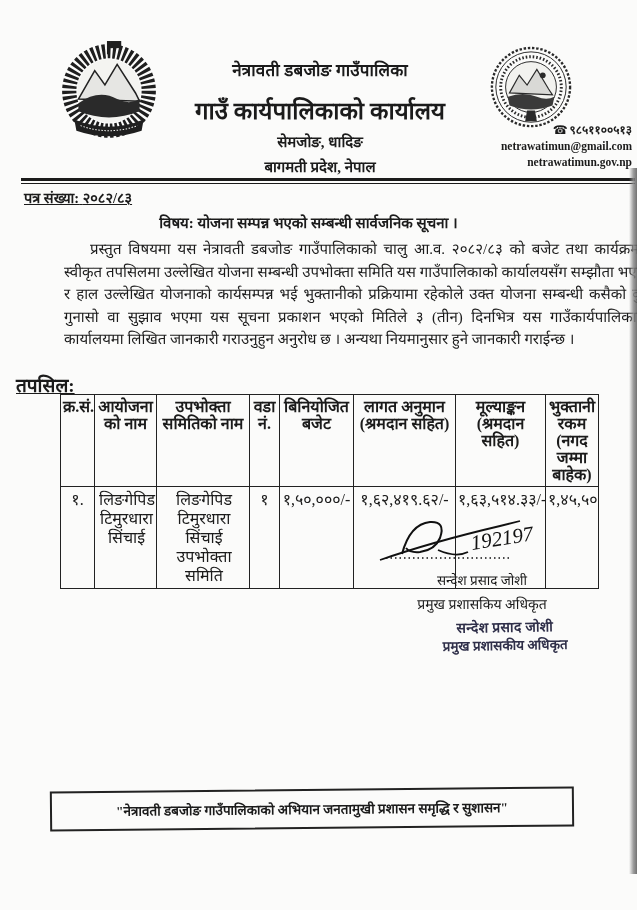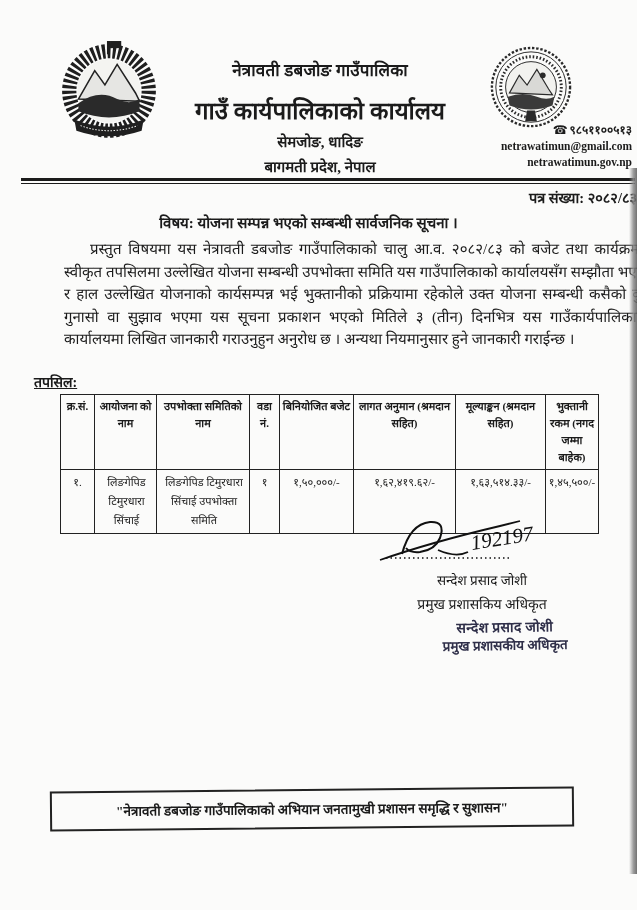--- a/index.html
+++ b/index.html
@@ -19,31 +19,31 @@
   .head-center{position:absolute;left:160px;top:58px;width:320px;text-align:center;}
   .muni-name{font-size:17px;font-weight:bold;letter-spacing:.2px;}
   .office-name{font-size:24px;font-weight:bold;margin-top:12px;}
   .addr{font-size:15px;font-weight:bold;margin-top:5px;text-align:center;}
   .contact{position:absolute;right:5px;top:122px;text-align:right;font-weight:bold;font-size:11.5px;line-height:16px;}
   .contact .phone-row{font-size:12px;}
   .phone-glyph{font-size:12px;margin-right:2px;}
 
   
   .double-rule{position:absolute;left:21px;right:2px;top:178px;height:6px;border-top:3px solid var(--ink);border-bottom:1.5px solid var(--ink);}
-  .ref-row{position:absolute;left:24px;right:0;top:187px;display:flex;justify-content:flex-end;font-size:14.5px;font-weight:bold;}
+  .ref-row{position:absolute;left:24px;right:0;top:187px;display:flex;justify-content:flex-start;font-size:14.5px;font-weight:bold;text-decoration:underline;}
   .date-wrap{border-bottom:2px solid var(--ink);padding:0 14px 3px 6px;}
 
   
   .subject{position:absolute;left:0;right:20px;top:212px;text-align:center;font-size:15px;font-weight:bold;}
   .body-par{position:absolute;left:25px;top:238px;width:588px;font-size:15px;line-height:22.5px;text-align:justify;text-indent:26px;margin-left:39px;}
-  .tapasil{position:absolute;left:34px;top:372px;font-size:14px;font-weight:bold;text-decoration:underline;}
+  .tapasil{position:absolute;left:16px;top:372px;font-size:19px;font-weight:bold;text-decoration:underline;}
 
   
   table{position:absolute;left:60px;top:394px;width:538px;border-collapse:collapse;table-layout:fixed;}
-  th,td{border:1.4px solid #222;padding:3px 2px;font-size:11px;vertical-align:top;overflow:hidden;margin-left:16px;}
+  th,td{border:1.4px solid #222;padding:3px 2px;font-size:16px;vertical-align:top;overflow:hidden;margin-left:16px;}
   th{font-weight:bold;text-align:center;height:56px;line-height:17px;}
   td{height:64px;line-height:19px;}
   .c-center{text-align:center;}
   .c-left{text-align:center;padding-left:4px;}
 
   
   .sig-block{position:absolute;left:372px;top:512px;width:220px;text-align:center;}
   .sig-svg{display:block;margin:0 auto;}
   .sig-name{font-size:13.5px;margin-top:1px;}
   .sig-title{font-size:14px;margin-top:5px;}

